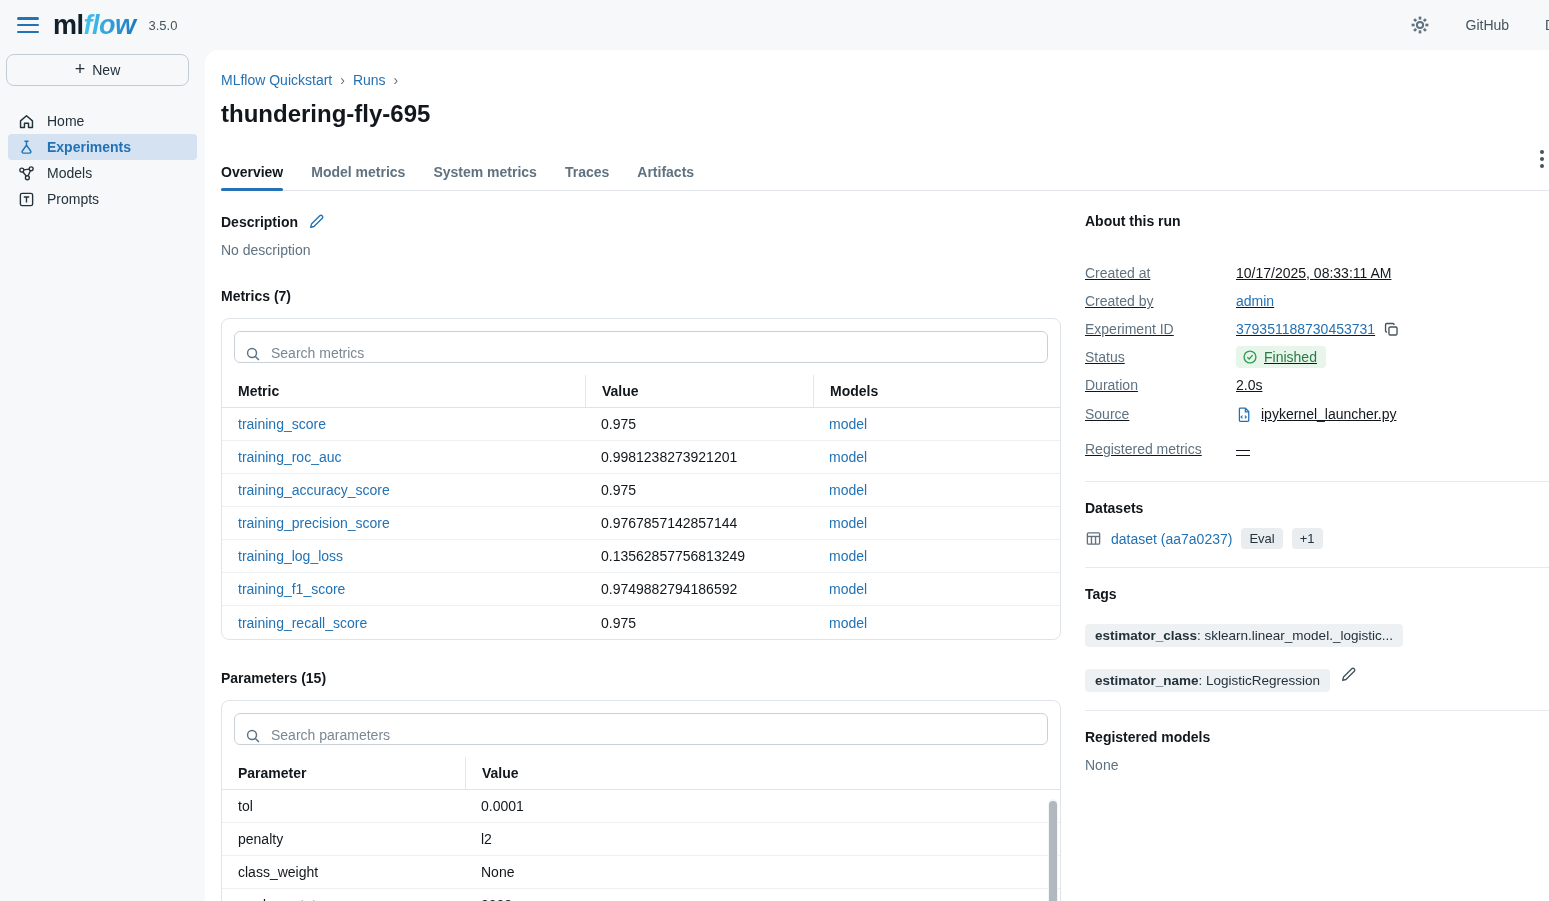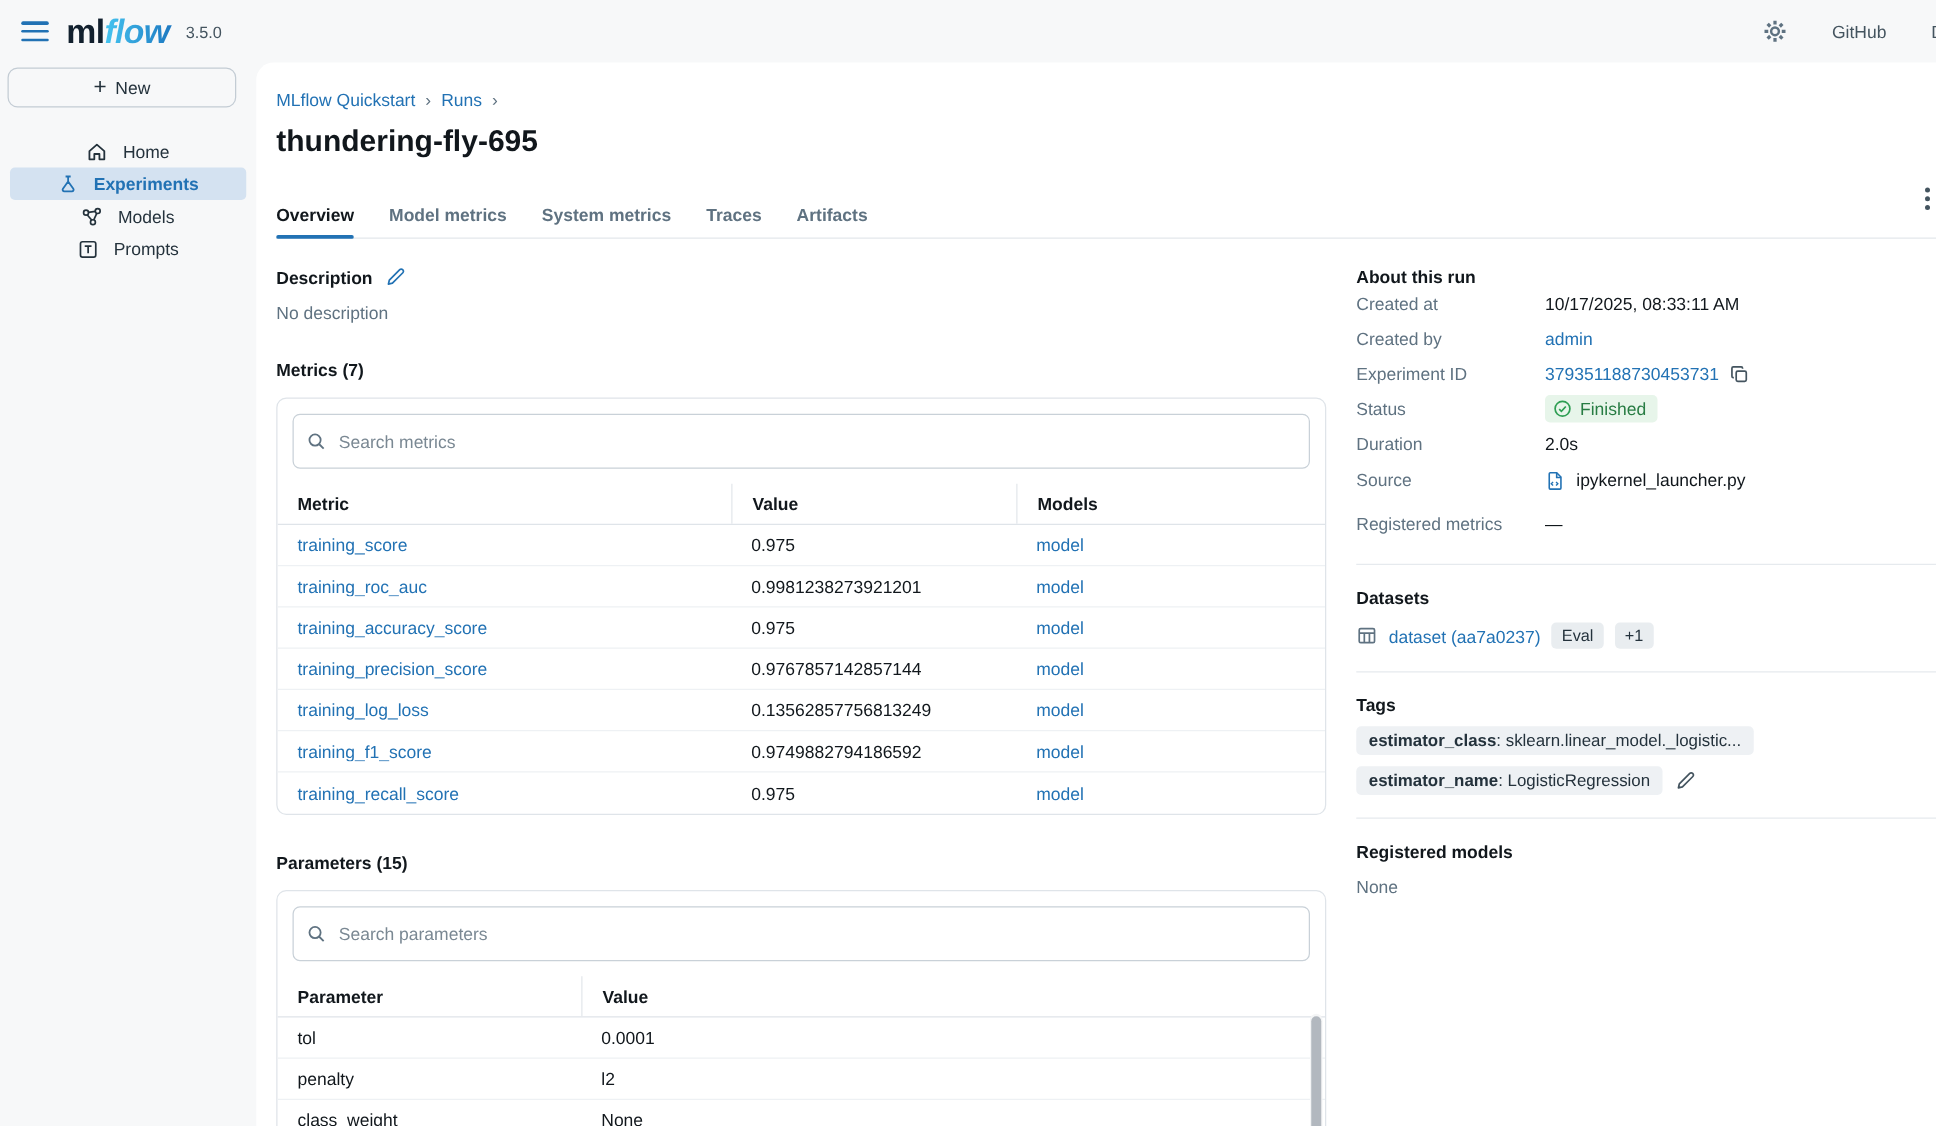--- a/index.html
+++ b/index.html
@@ -22,21 +22,21 @@
   .version { margin-left:10px; font-size:13px; color:#44545f; }
   .header-right { position:absolute; right:-28px; display:flex; align-items:center; gap:36px; color:#44545f; }
   .gearwrap { width:20px; height:20px; }
 
   
   .sidebar { position:absolute; top:50px; left:0; width:205px; bottom:0; }
   .new-btn { margin:4px 6px 0 6px; height:32px; border:1px solid #c3ccd4; border-radius:8px; background:transparent;
     display:flex; align-items:center; justify-content:center; gap:7px; font-size:14px; color:#24323c; cursor:pointer; width:183px; }
   .new-btn .plus { font-size:18px; font-weight:400; line-height:1; margin-top:-2px; }
   .nav { margin-top:22px; }
-  .nav-item { display:flex; align-items:center; gap:12px; height:26px; margin:0 8px; padding:0 10px; border-radius:4px; color:#24323c; cursor:pointer;justify-content:center; }
+  .nav-item { display:flex; align-items:center; gap:12px; height:26px; margin:0 8px; padding:0 10px; border-radius:4px; color:#24323c; cursor:pointer; }
   .nav-item svg { flex:0 0 17px; }
   .nav-item.active { background:#d4e2f1; color:#2272b4; font-weight:700; }
 
   
   .card { position:absolute; top:50px; left:205px; right:0; bottom:0; background:#ffffff; border-top-left-radius:14px; padding:22px 0 0 16px; }
 
   .breadcrumb { display:flex; align-items:center; gap:8px; font-size:14px; }
   .crumb-sep { color:#5f7281; font-size:14px; }
   .run-title { margin-top:12px; font-size:24px; font-weight:700; color:#11171c; }
   .kebab { position:absolute; top:100px; right:1px; width:8px; display:flex; flex-direction:column; gap:3px; cursor:pointer; }
@@ -49,21 +49,21 @@
 
   .main { display:flex; align-items:flex-start; }
   .left-col { flex:0 0 840px; padding-top:22px; }
   .right-col { flex:1; margin-left:24px; padding-top:22px; }
 
   .sec-heading { font-weight:700; font-size:14px; color:#11171c; display:flex; align-items:center; gap:10px; }
   .muted { color:#5f7281; }
   .no-desc { margin-top:12px; color:#5f7281; }
 
   .tbl-card { margin-top:14px; border:1px solid #dfe4e9; border-radius:8px; background:#fff; overflow:hidden; position:relative; }
-  .searchbox { margin:12px; height:44px; border:1px solid #c9d1d8; border-radius:6px; display:flex; align-items:center; padding:0 10px; gap:8px; }
+  .searchbox { margin:12px; height:32px; border:1px solid #c9d1d8; border-radius:6px; display:flex; align-items:flex-end; padding:0 10px; gap:8px; }
   .searchbox input { border:none; outline:none; flex:1; font-size:14px; font-family:"Liberation Sans",sans-serif; color:#11171c; background:transparent; }
   .searchbox input::placeholder { color:#7a8893; }
 
   .m-grid-head, .m-grid-row { display:grid; grid-template-columns:363px 228px 1fr; }
   .p-grid-head, .p-grid-row { display:grid; grid-template-columns:243px 1fr; }
   .g-head { border-bottom:1px solid #dfe4e9; margin-top:10px; }
   .g-head > div { padding:8px 16px; font-weight:700; }
   .g-head > div + div { border-left:1px solid #e3e7eb; }
   .g-row { border-bottom:1px solid #eef1f4; height:33px; align-items:center; }
   .g-row > * { padding:0 16px; overflow:hidden; white-space:nowrap; }
@@ -75,21 +75,21 @@
 
   
   .about-row { display:flex; align-items:center; min-height:28px; }
   .about-label { flex:0 0 151px; color:#5f7281; }
   .about-value { display:flex; align-items:center; gap:8px; color:#11171c; }
   .copy-ic { width:17px; height:17px; cursor:pointer; }
   .badge-finished { display:inline-flex; align-items:center; gap:6px; background:#e7f5ea; color:#277c43; border-radius:4px; padding:3px 9px 3px 6px; font-size:14px; }
   .divider { border:none; border-top:1px solid #e6eaee; margin:18px 0; }
   .ds-row { margin-top:12px; display:flex; align-items:center; gap:9px; }
   .pill { background:#e9edf0; border-radius:4px; padding:3px 8px; font-size:13px; color:#24323c; }
-  .tag-pill { display:inline-block; background:#eef1f4; border-radius:4px; padding:4px 10px; font-size:13.5px; color:#24323c; margin-top:9px; max-width:330px; white-space:nowrap; }
+  .tag-pill { display:inline-block; background:#eef1f4; border-radius:4px; padding:4px 10px; font-size:13.5px; color:#24323c; margin-top:22px; max-width:330px; white-space:nowrap; }
   .tag-pill b { font-weight:700; }
   .tag-line { display:flex; align-items:center; gap:10px; }
   .rm-none { margin-top:12px; color:#5f7281; }
 </style>
 </head>
 <body>
 
 <div class="header">
   <div class="hamburger">
       <span></span>
@@ -284,21 +284,21 @@
         </div>
         <div class="vscroll-track">
             <div class="vscroll-thumb"></div>
           </div>
       </div>
     </div>
 
     <div class="right-col">
       <div class="sec-heading">About this run</div>
 
-      <div style="margin-top:0;">
+      <div style="margin-top:30px;text-decoration:underline;">
         <div class="about-row">
           <div class="about-label">Created at</div>
           <div class="about-value">10/17/2025, 08:33:11 AM</div>
         </div>
         <div class="about-row">
           <div class="about-label">Created by</div>
           <div class="about-value">
               <a class="blue">admin</a>
             </div>
         </div>

